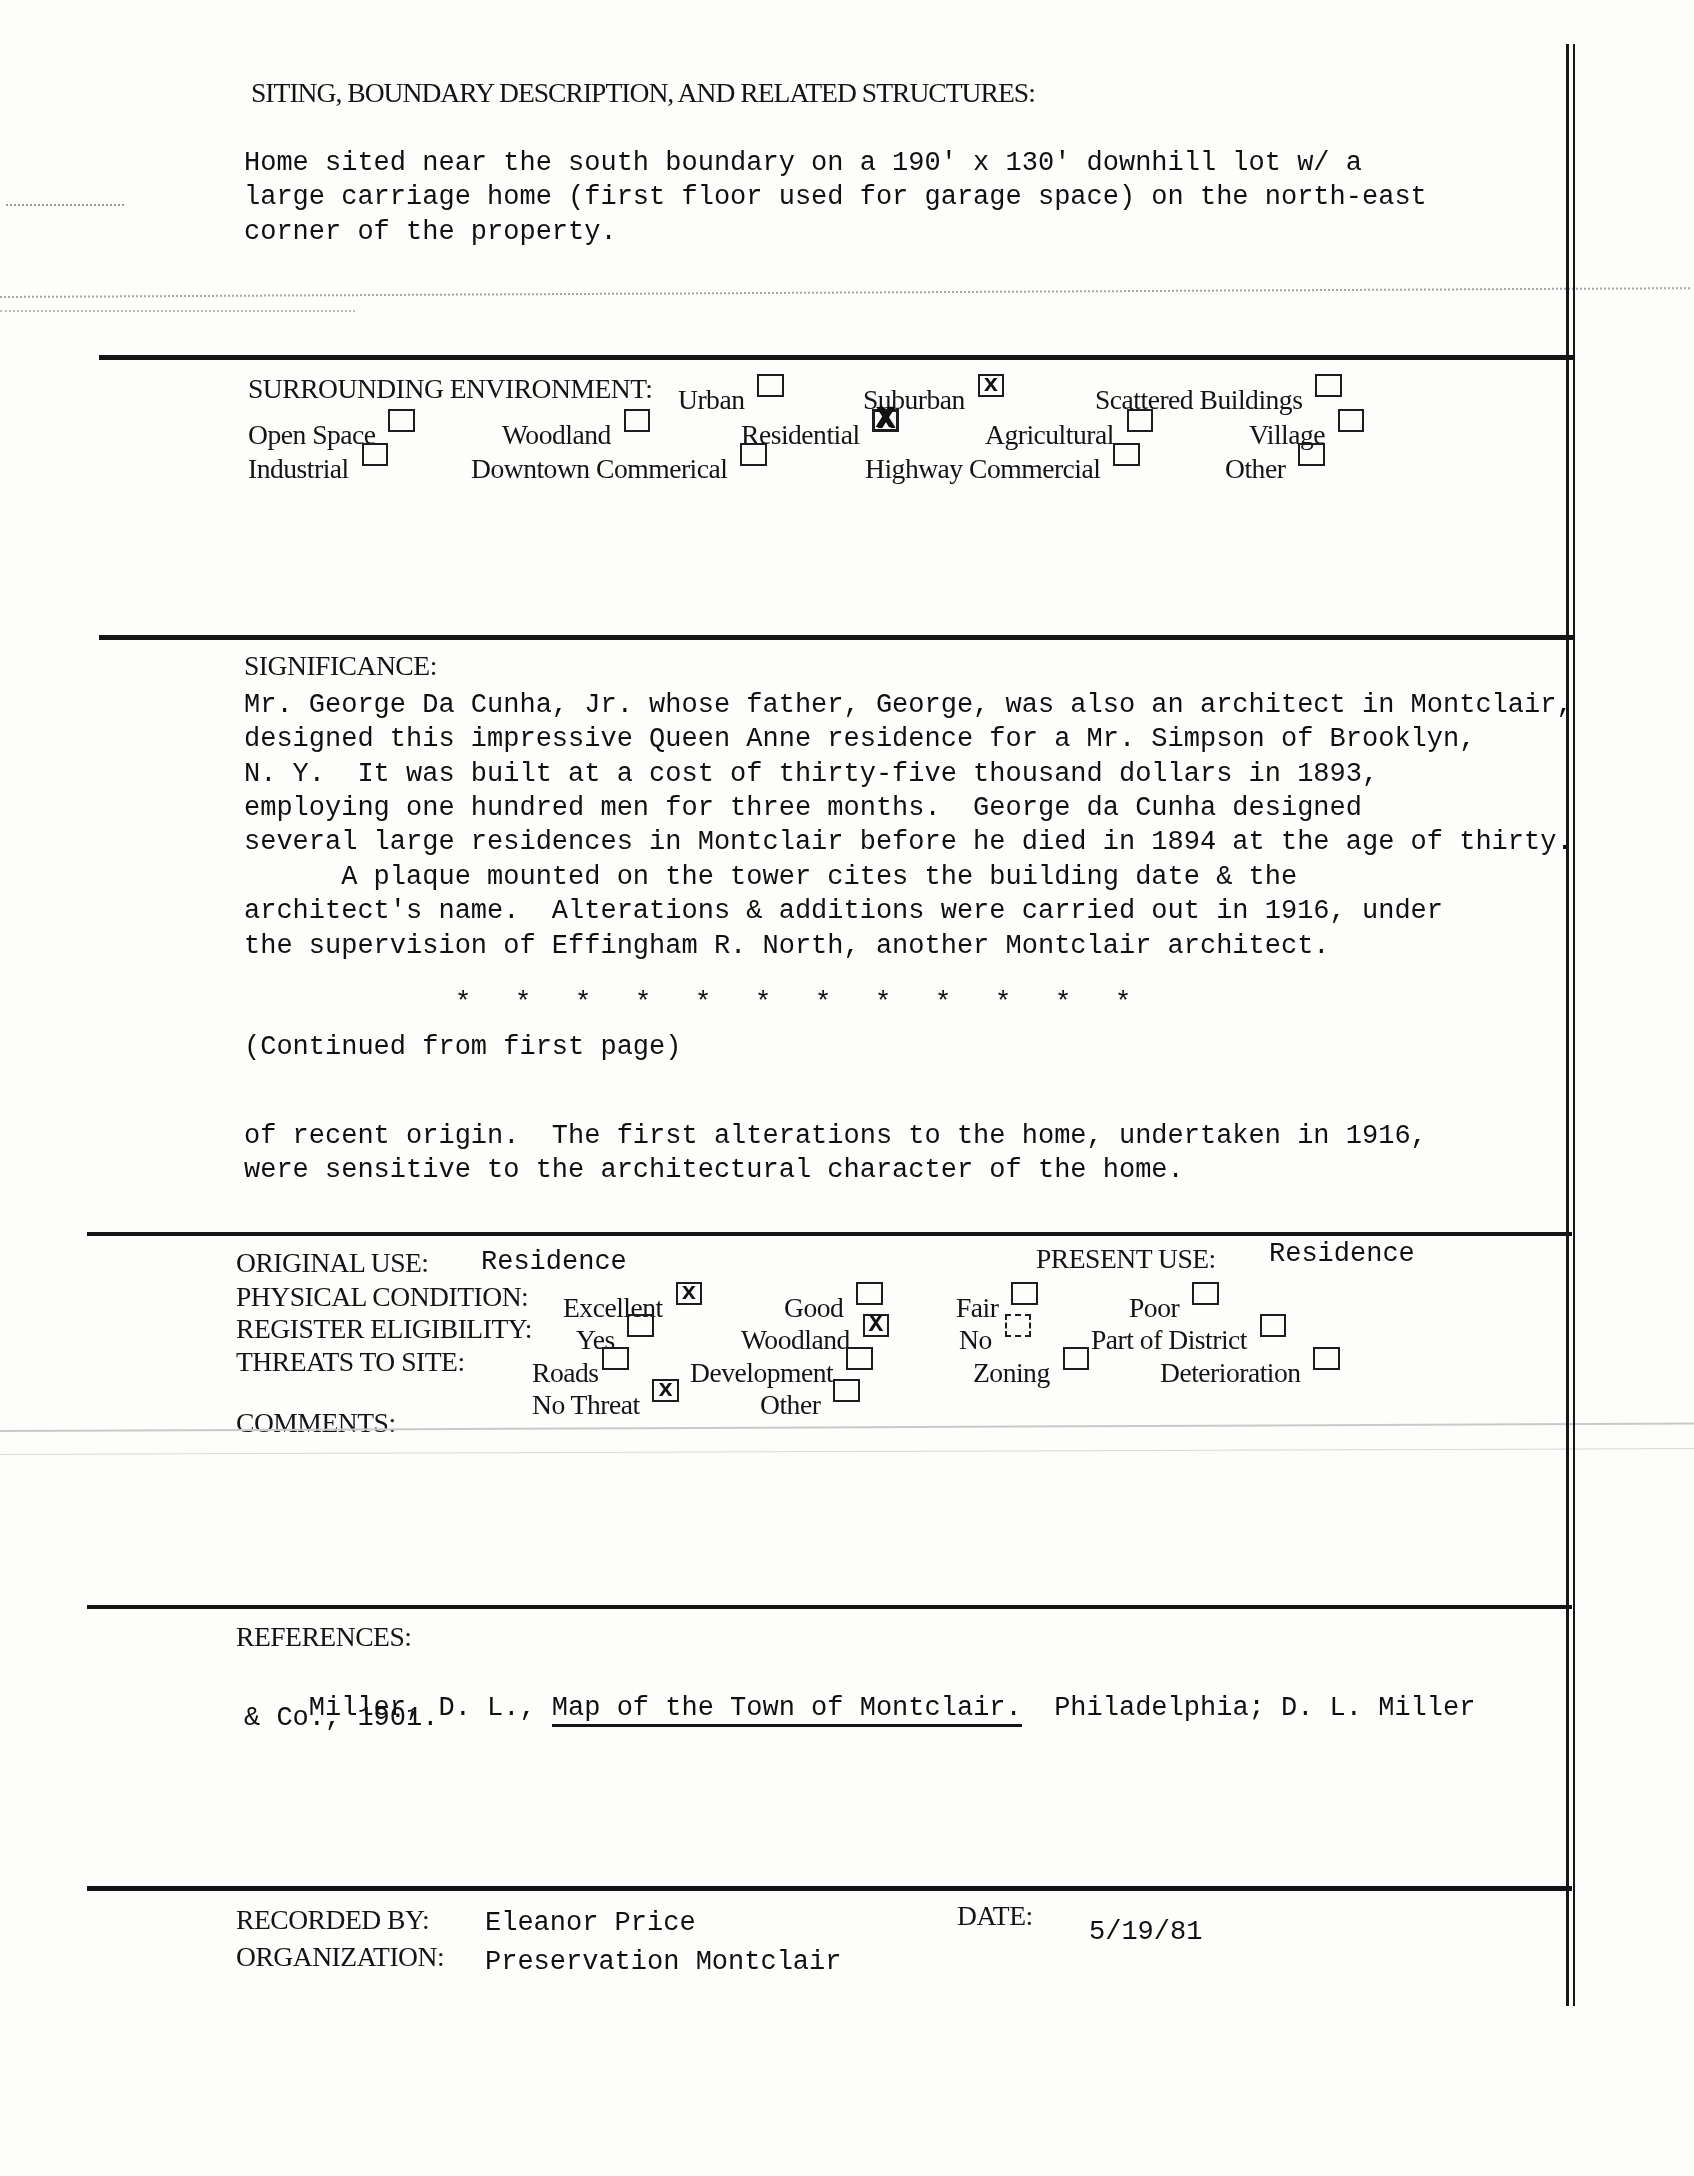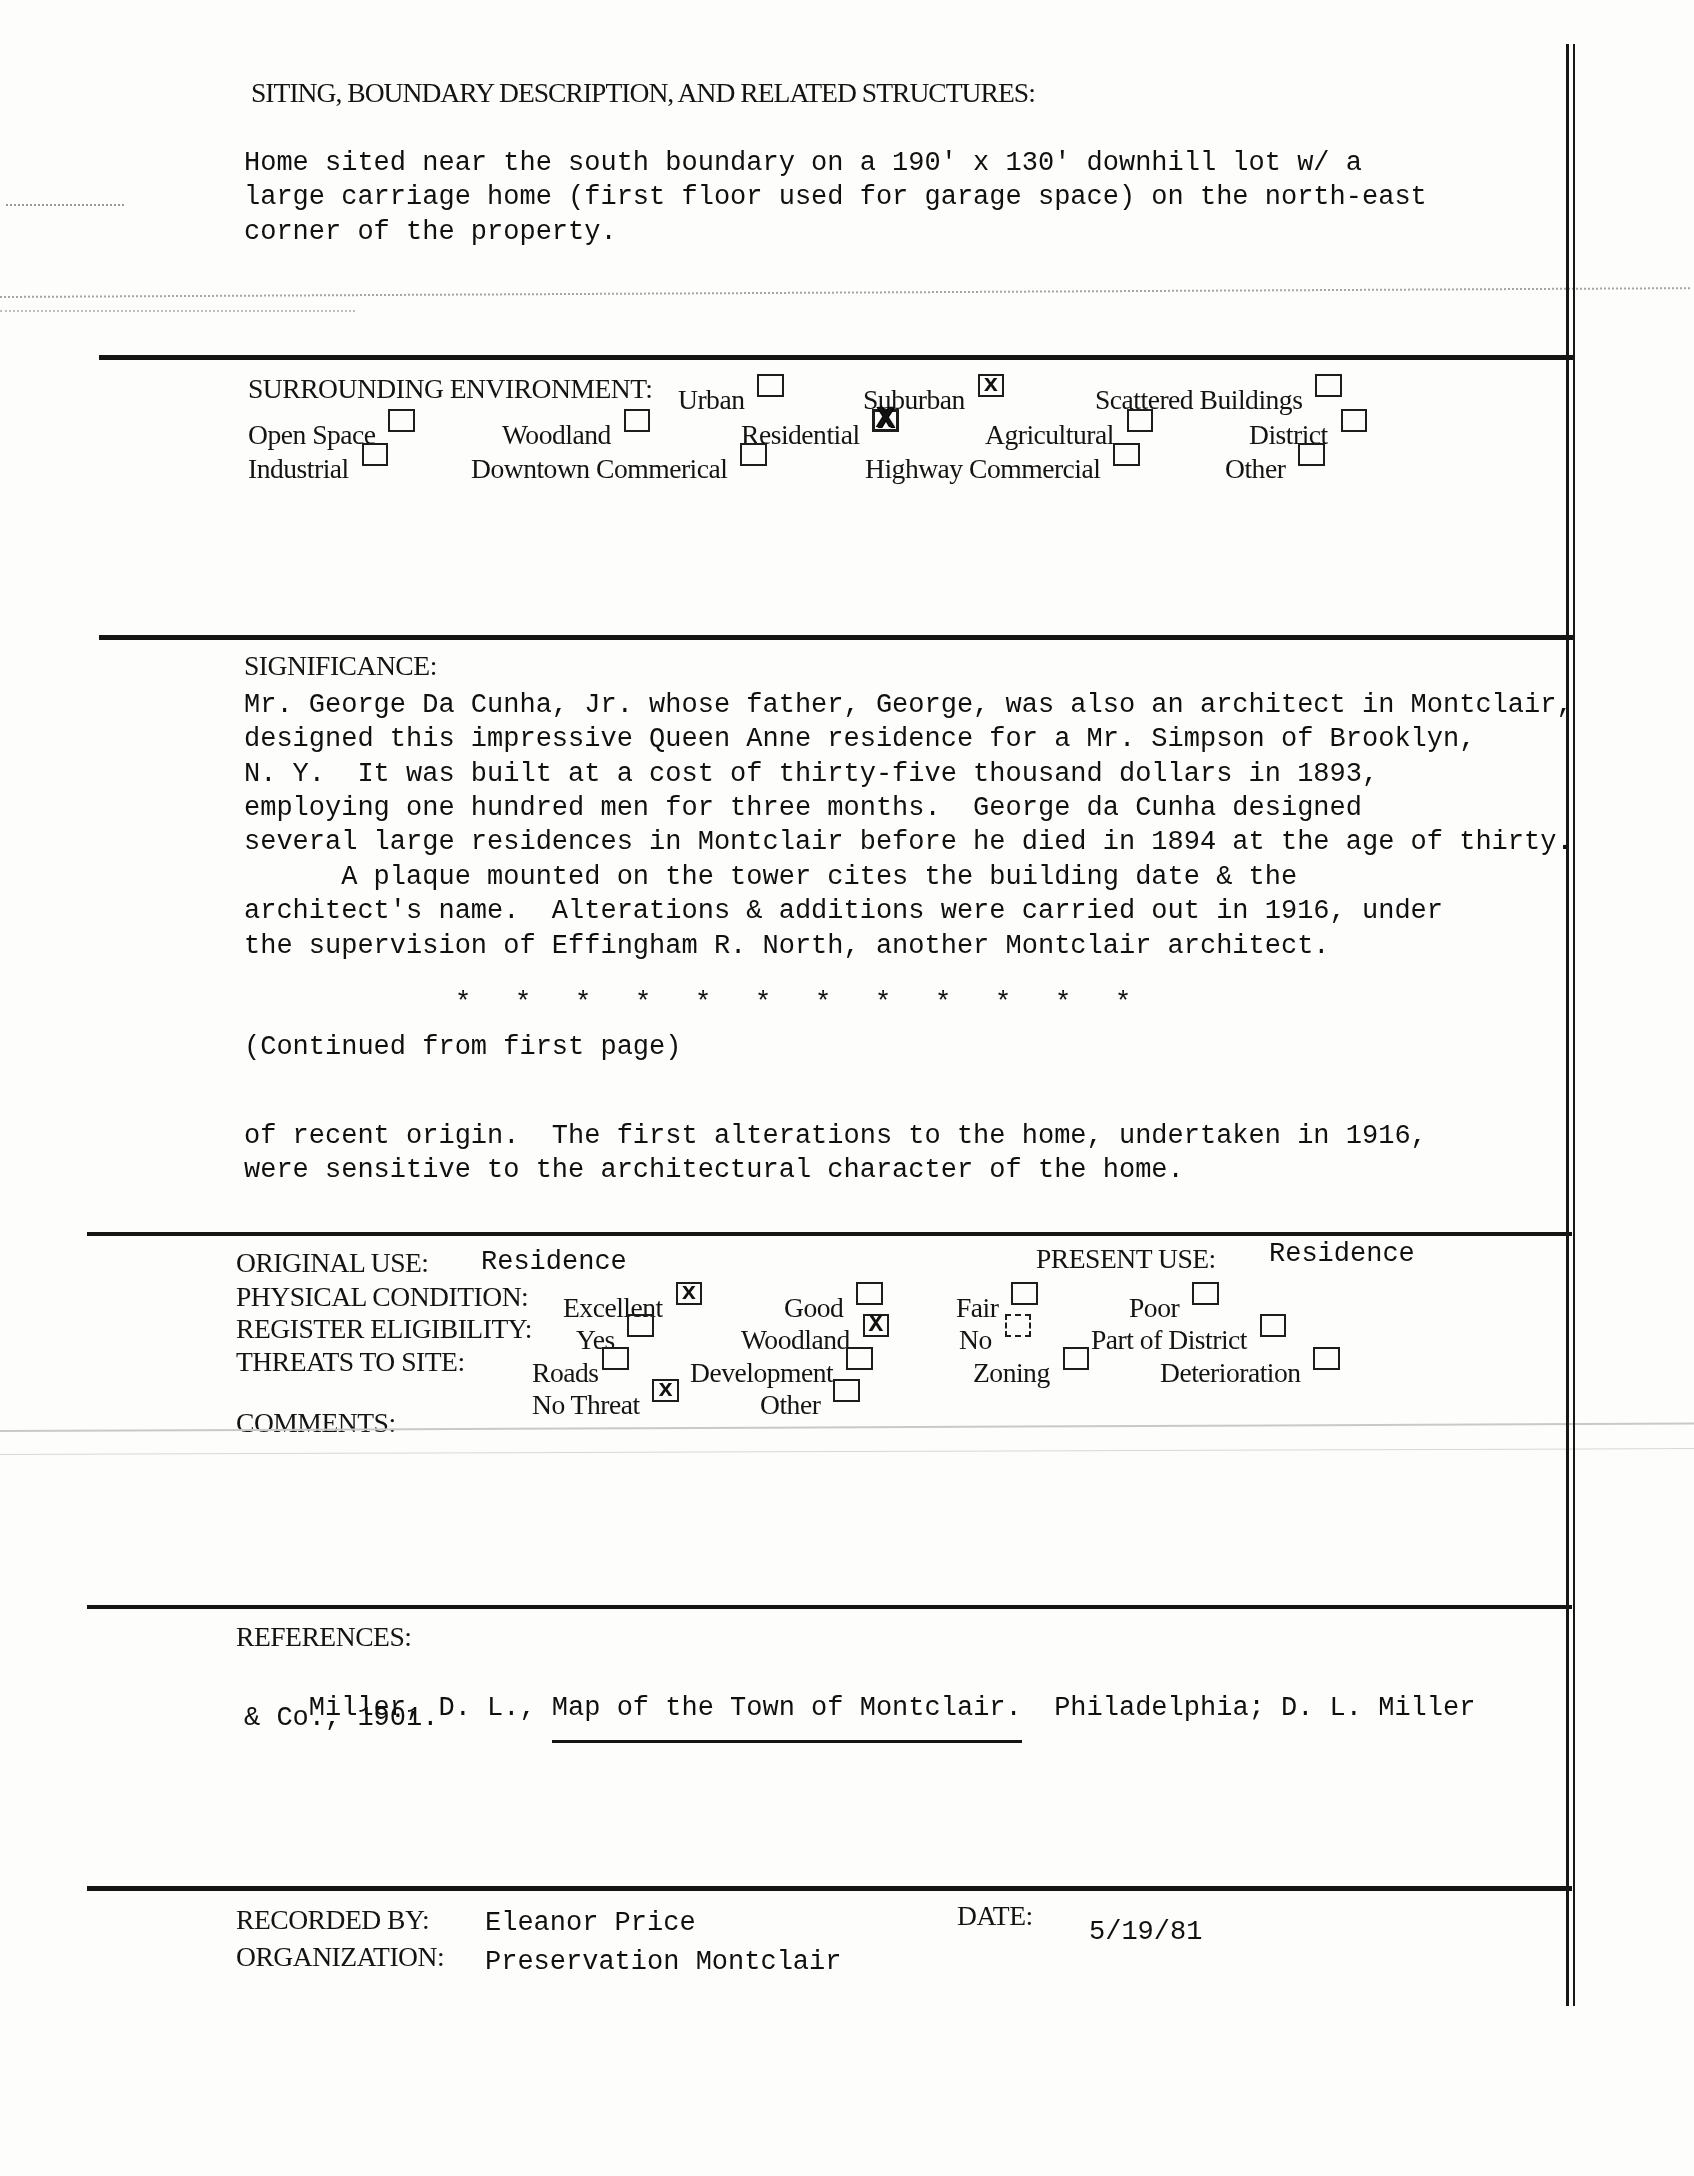--- a/index.html
+++ b/index.html
@@ -72,21 +72,21 @@
   .hrule{position:absolute;background:#151515;}
   .vline{
     position:absolute;
     left:1566px;top:44px;
     width:8.9px;height:1962px;
     border-left:3px solid #171717;
     border-right:2px solid #171717;
     box-sizing:border-box;
   }
   .artifact{position:absolute;transform-origin:left center;}
-  .underlined{border-bottom:3px solid #151515;padding-bottom:17px;}
+  .underlined{border-bottom:3px solid #151515;padding-bottom:1px;}
   .asterisks{letter-spacing:13.8px;}
 </style>
 </head>
 <body>
 
 <div class="page">
 
   <div class="flabel title" style="left:251px;top:77px">SITING, BOUNDARY DESCRIPTION, AND RELATED STRUCTURES:</div>
   <div class="tl" style="left:244px;top:148px">Home sited near the south boundary on a 190' x 130' downhill lot w/ a</div>
   <div class="tl" style="left:244px;top:182px">large carriage home (first floor used for garage space) on the north-east</div>
@@ -123,21 +123,21 @@
   </span>
   <span class="cb-item" style="left:741px;top:404px">
     <span class="lab">Residential</span>
     <span class="cb heavy" data-checked="X"></span>
   </span>
   <span class="cb-item" style="left:985px;top:404px">
     <span class="lab">Agricultural</span>
     <span class="cb" data-checked=""></span>
   </span>
   <span class="cb-item" style="left:1249px;top:404px">
-    <span class="lab">District</span>
+    <span class="lab">Village</span>
     <span class="cb" data-checked=""></span>
   </span>
 
   <span class="cb-item" style="left:248px;top:438px">
     <span class="lab">Industrial</span>
     <span class="cb" data-checked=""></span>
   </span>
   <span class="cb-item" style="left:471px;top:438px">
     <span class="lab">Downtown Commerical</span>
     <span class="cb" data-checked=""></span>

